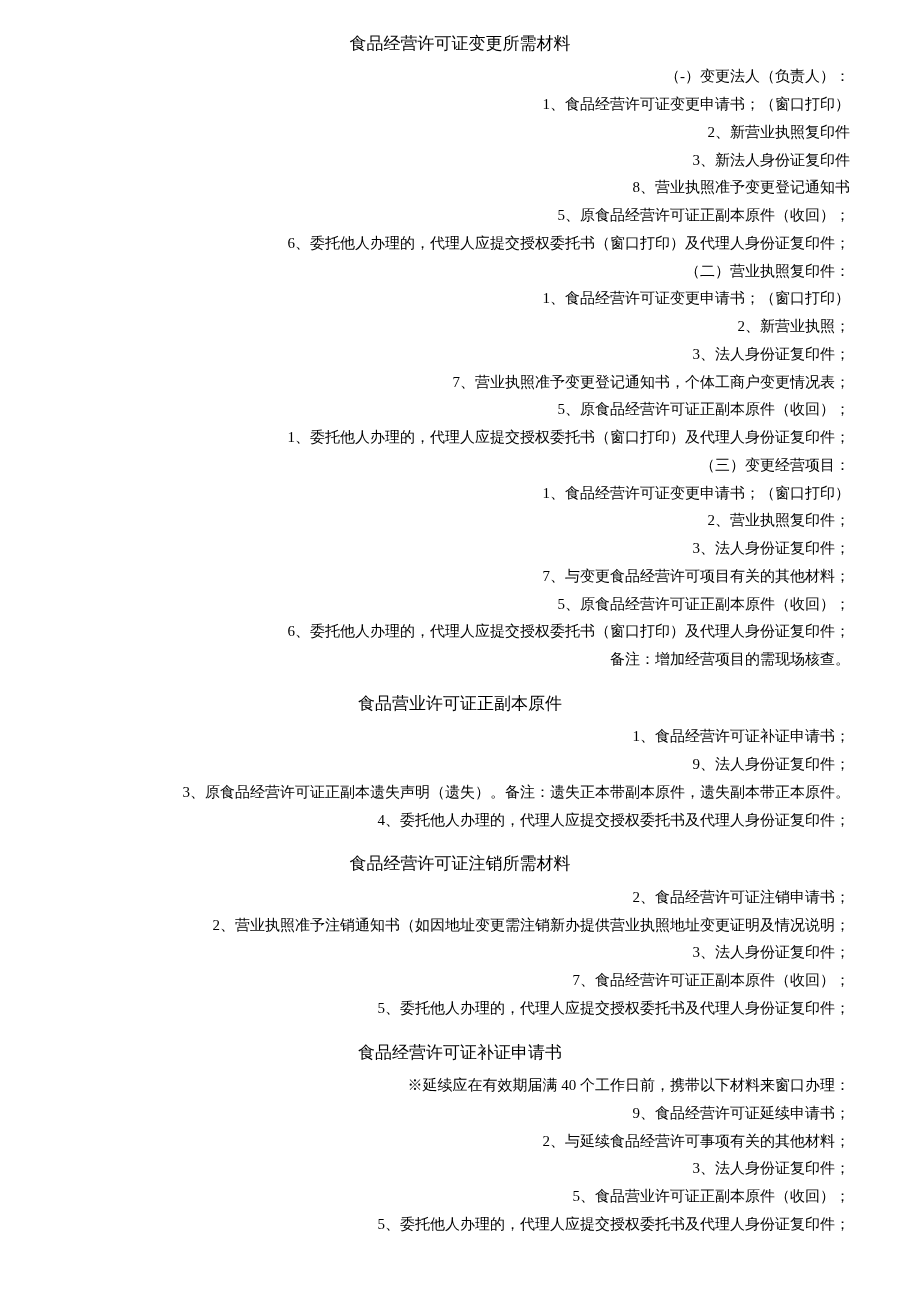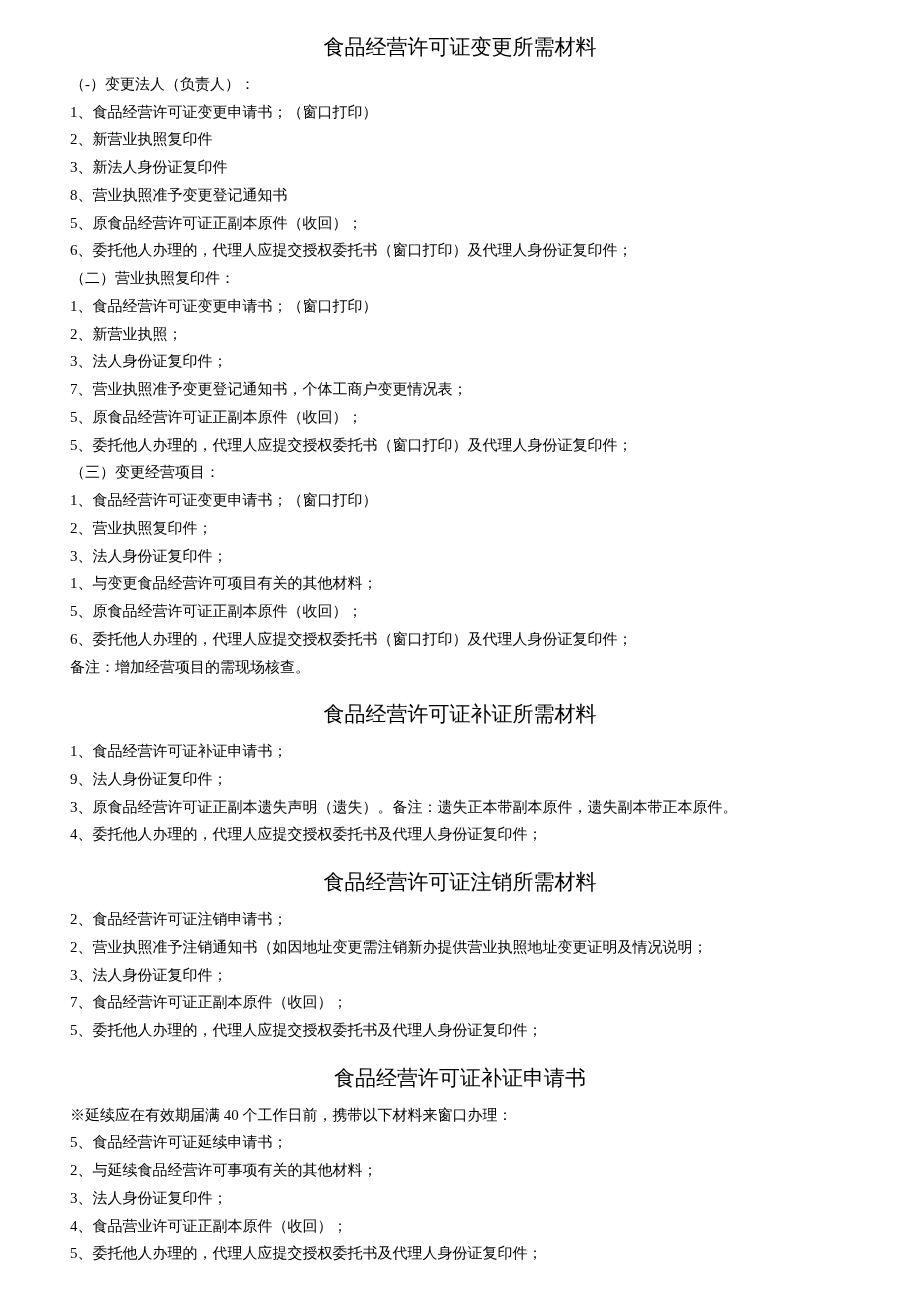--- a/index.html
+++ b/index.html
@@ -11,70 +11,70 @@
       font-family: "SimSun", "宋体", serif;
       font-size: 15px;
       line-height: 1.85;
       color: #000;
       background: #fff;
       padding: 28px 70px;
       width: 920px;
     }
     .title {
       text-align: center;
-      font-size: 21px;
+      font-size: 17px;
       margin-bottom: 4px;
       margin-top: 14px;
     }
     .title:first-of-type {
       margin-top: 0;
     }
     .line {
-      text-align: left;
+      text-align: right;
     }
   </style>
 </head>
 <body>
 
 <div class="title">食品经营许可证变更所需材料</div>
 <div class="line">（-）变更法人（负责人）：</div>
 <div class="line">1、食品经营许可证变更申请书；（窗口打印）</div>
 <div class="line">2、新营业执照复印件</div>
 <div class="line">3、新法人身份证复印件</div>
 <div class="line">8、营业执照准予变更登记通知书</div>
 <div class="line">5、原食品经营许可证正副本原件（收回）；</div>
 <div class="line">6、委托他人办理的，代理人应提交授权委托书（窗口打印）及代理人身份证复印件；</div>
 <div class="line">（二）营业执照复印件：</div>
 <div class="line">1、食品经营许可证变更申请书；（窗口打印）</div>
 <div class="line">2、新营业执照；</div>
 <div class="line">3、法人身份证复印件；</div>
 <div class="line">7、营业执照准予变更登记通知书，个体工商户变更情况表；</div>
 <div class="line">5、原食品经营许可证正副本原件（收回）；</div>
-<div class="line">5、委托他人办理的，代理人应提交授权委托书（窗口打印）及代理人身份证复印件；</div>
+<div class="line">1、委托他人办理的，代理人应提交授权委托书（窗口打印）及代理人身份证复印件；</div>
 <div class="line">（三）变更经营项目：</div>
 <div class="line">1、食品经营许可证变更申请书；（窗口打印）</div>
 <div class="line">2、营业执照复印件；</div>
 <div class="line">3、法人身份证复印件；</div>
-<div class="line">1、与变更食品经营许可项目有关的其他材料；</div>
+<div class="line">7、与变更食品经营许可项目有关的其他材料；</div>
 <div class="line">5、原食品经营许可证正副本原件（收回）；</div>
 <div class="line">6、委托他人办理的，代理人应提交授权委托书（窗口打印）及代理人身份证复印件；</div>
 <div class="line">备注：增加经营项目的需现场核查。</div>
 
-<div class="title">食品经营许可证补证所需材料</div>
+<div class="title">食品营业许可证正副本原件</div>
 <div class="line">1、食品经营许可证补证申请书；</div>
 <div class="line">9、法人身份证复印件；</div>
 <div class="line">3、原食品经营许可证正副本遗失声明（遗失）。备注：遗失正本带副本原件，遗失副本带正本原件。</div>
 <div class="line">4、委托他人办理的，代理人应提交授权委托书及代理人身份证复印件；</div>
 
 <div class="title">食品经营许可证注销所需材料</div>
 <div class="line">2、食品经营许可证注销申请书；</div>
 <div class="line">2、营业执照准予注销通知书（如因地址变更需注销新办提供营业执照地址变更证明及情况说明；</div>
 <div class="line">3、法人身份证复印件；</div>
 <div class="line">7、食品经营许可证正副本原件（收回）；</div>
 <div class="line">5、委托他人办理的，代理人应提交授权委托书及代理人身份证复印件；</div>
 
 <div class="title">食品经营许可证补证申请书</div>
 <div class="line">※延续应在有效期届满 40 个工作日前，携带以下材料来窗口办理：</div>
-<div class="line">5、食品经营许可证延续申请书；</div>
+<div class="line">9、食品经营许可证延续申请书；</div>
 <div class="line">2、与延续食品经营许可事项有关的其他材料；</div>
 <div class="line">3、法人身份证复印件；</div>
-<div class="line">4、食品营业许可证正副本原件（收回）；</div>
+<div class="line">5、食品营业许可证正副本原件（收回）；</div>
 <div class="line">5、委托他人办理的，代理人应提交授权委托书及代理人身份证复印件；</div>
 
 </body></html>

